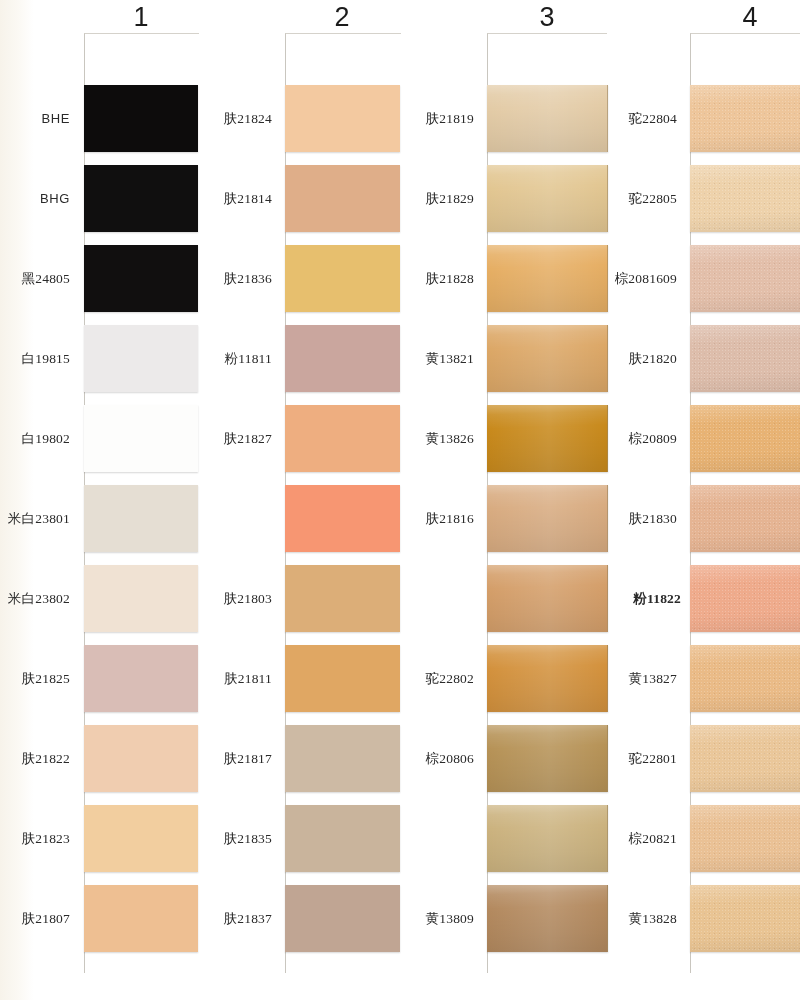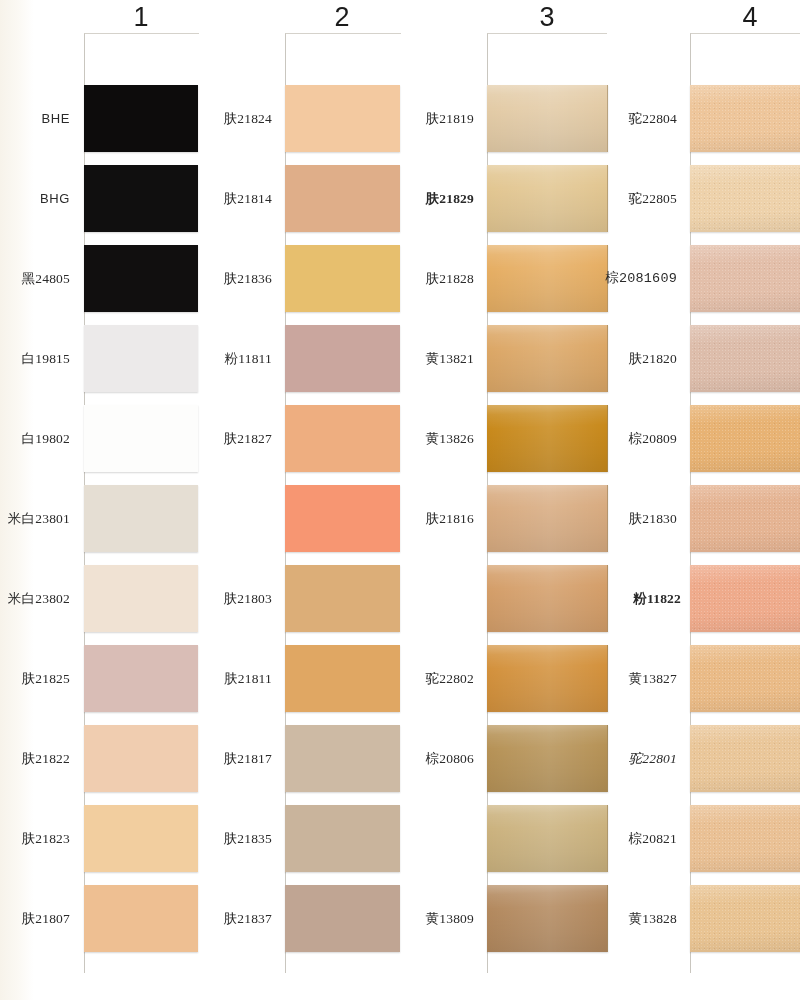--- a/index.html
+++ b/index.html
@@ -194,21 +194,21 @@
       <div class="label" style="top: 805px; left: 142px; width: 130px;">肤21835</div>
       <div class="swatch " title="肤21837" style="left: 285px; width: 115px; top: 885px; background: rgb(192, 165, 147);"></div>
       <div class="label" style="top: 885px; left: 142px; width: 130px;">肤21837</div>
     </div>
     <div class="col" style="left: 0px; width: 800px;">
       <div class="col-header" style="left: 507px; width: 80px;">3</div>
       <div class="card" style="left: 487px; width: 120px;"></div>
       <div class="swatch satin rightline" title="肤21819" style="left: 487px; width: 121px; top: 85px; background: rgb(227, 203, 166);"></div>
       <div class="label" style="top: 85px; left: 344px; width: 130px;">肤21819</div>
       <div class="swatch satin rightline" title="肤21829" style="left: 487px; width: 121px; top: 165px; background: rgb(226, 198, 145);"></div>
-      <div class="label" style="top: 165px; left: 344px; width: 130px; font-weight: bold;">肤21829</div>
+      <div class="label" style="top: 165px; left: 344px; width: 130px;">肤21829</div>
       <div class="swatch satin rightline" title="肤21828" style="left: 487px; width: 121px; top: 245px; background: rgb(230, 174, 99);"></div>
       <div class="label" style="top: 245px; left: 344px; width: 130px;">肤21828</div>
       <div class="swatch satin rightline" title="黄13821" style="left: 487px; width: 121px; top: 325px; background: rgb(220, 167, 102);"></div>
       <div class="label" style="top: 325px; left: 344px; width: 130px;">黄13821</div>
       <div class="swatch satin rightline" title="黄13826" style="left: 487px; width: 121px; top: 405px; background: rgb(200, 137, 27);"></div>
       <div class="label" style="top: 405px; left: 344px; width: 130px;">黄13826</div>
       <div class="swatch satin rightline" title="肤21816" style="left: 487px; width: 121px; top: 485px; background: rgb(216, 171, 128);"></div>
       <div class="label" style="top: 485px; left: 344px; width: 130px;">肤21816</div>
       <div class="swatch satin rightline" title="肤21815" style="left: 487px; width: 121px; top: 565px; background: rgb(212, 158, 105);"></div>
       <div class="swatch satin rightline" title="驼22802" style="left: 487px; width: 121px; top: 645px; background: rgb(211, 145, 60);"></div>
@@ -220,31 +220,31 @@
       <div class="label" style="top: 885px; left: 344px; width: 130px;">黄13809</div>
     </div>
     <div class="col" style="left: 0px; width: 800px;">
       <div class="col-header" style="left: 710px; width: 80px;">4</div>
       <div class="card" style="left: 690px; width: 112px;"></div>
       <div class="swatch grain rightline" title="驼22804" style="left: 690px; width: 115px; top: 85px; background: rgb(238, 198, 155);"></div>
       <div class="label" style="top: 85px; left: 547px; width: 130px;">驼22804</div>
       <div class="swatch grain rightline" title="驼22805" style="left: 690px; width: 115px; top: 165px; background: rgb(238, 210, 171);"></div>
       <div class="label" style="top: 165px; left: 547px; width: 130px;">驼22805</div>
       <div class="swatch grain rightline" title="棕2081609" style="left: 690px; width: 115px; top: 245px; background: rgb(227, 191, 170);"></div>
-      <div class="label" style="top: 245px; left: 547px; width: 130px; font-family: Liberation Mono, monospace;">棕2081609</div>
+      <div class="label" style="top: 245px; left: 547px; width: 130px;">棕2081609</div>
       <div class="swatch grain rightline" title="肤21820" style="left: 690px; width: 115px; top: 325px; background: rgb(221, 189, 171);"></div>
       <div class="label" style="top: 325px; left: 547px; width: 130px;">肤21820</div>
       <div class="swatch grain rightline" title="棕20809" style="left: 690px; width: 115px; top: 405px; background: rgb(232, 179, 116);"></div>
       <div class="label" style="top: 405px; left: 547px; width: 130px;">棕20809</div>
       <div class="swatch grain rightline" title="肤21830" style="left: 690px; width: 115px; top: 485px; background: rgb(229, 180, 147);"></div>
       <div class="label" style="top: 485px; left: 547px; width: 130px; text-align: right;">肤21830</div>
       <div class="swatch grain rightline" title="粉11822" style="left: 690px; width: 115px; top: 565px; background: rgb(239, 171, 140);"></div>
       <div class="label" style="top: 565px; left: 551px; width: 130px; font-weight: bold;">粉11822</div>
       <div class="swatch grain rightline" title="黄13827" style="left: 690px; width: 115px; top: 645px; background: rgb(234, 187, 135);"></div>
       <div class="label" style="top: 645px; left: 547px; width: 130px;">黄13827</div>
       <div class="swatch grain rightline" title="驼22801" style="left: 690px; width: 115px; top: 725px; background: rgb(234, 199, 154);"></div>
-      <div class="label" style="top: 725px; left: 547px; width: 130px; font-style: italic;">驼22801</div>
+      <div class="label" style="top: 725px; left: 547px; width: 130px;">驼22801</div>
       <div class="swatch grain rightline" title="棕20821" style="left: 690px; width: 115px; top: 805px; background: rgb(234, 193, 149);"></div>
       <div class="label" style="top: 805px; left: 547px; width: 130px;">棕20821</div>
       <div class="swatch grain rightline" title="黄13828" style="left: 690px; width: 115px; top: 885px; background: rgb(233, 196, 147);"></div>
       <div class="label" style="top: 885px; left: 547px; width: 130px;">黄13828</div>
     </div>
   </div>
 
 </body></html>

